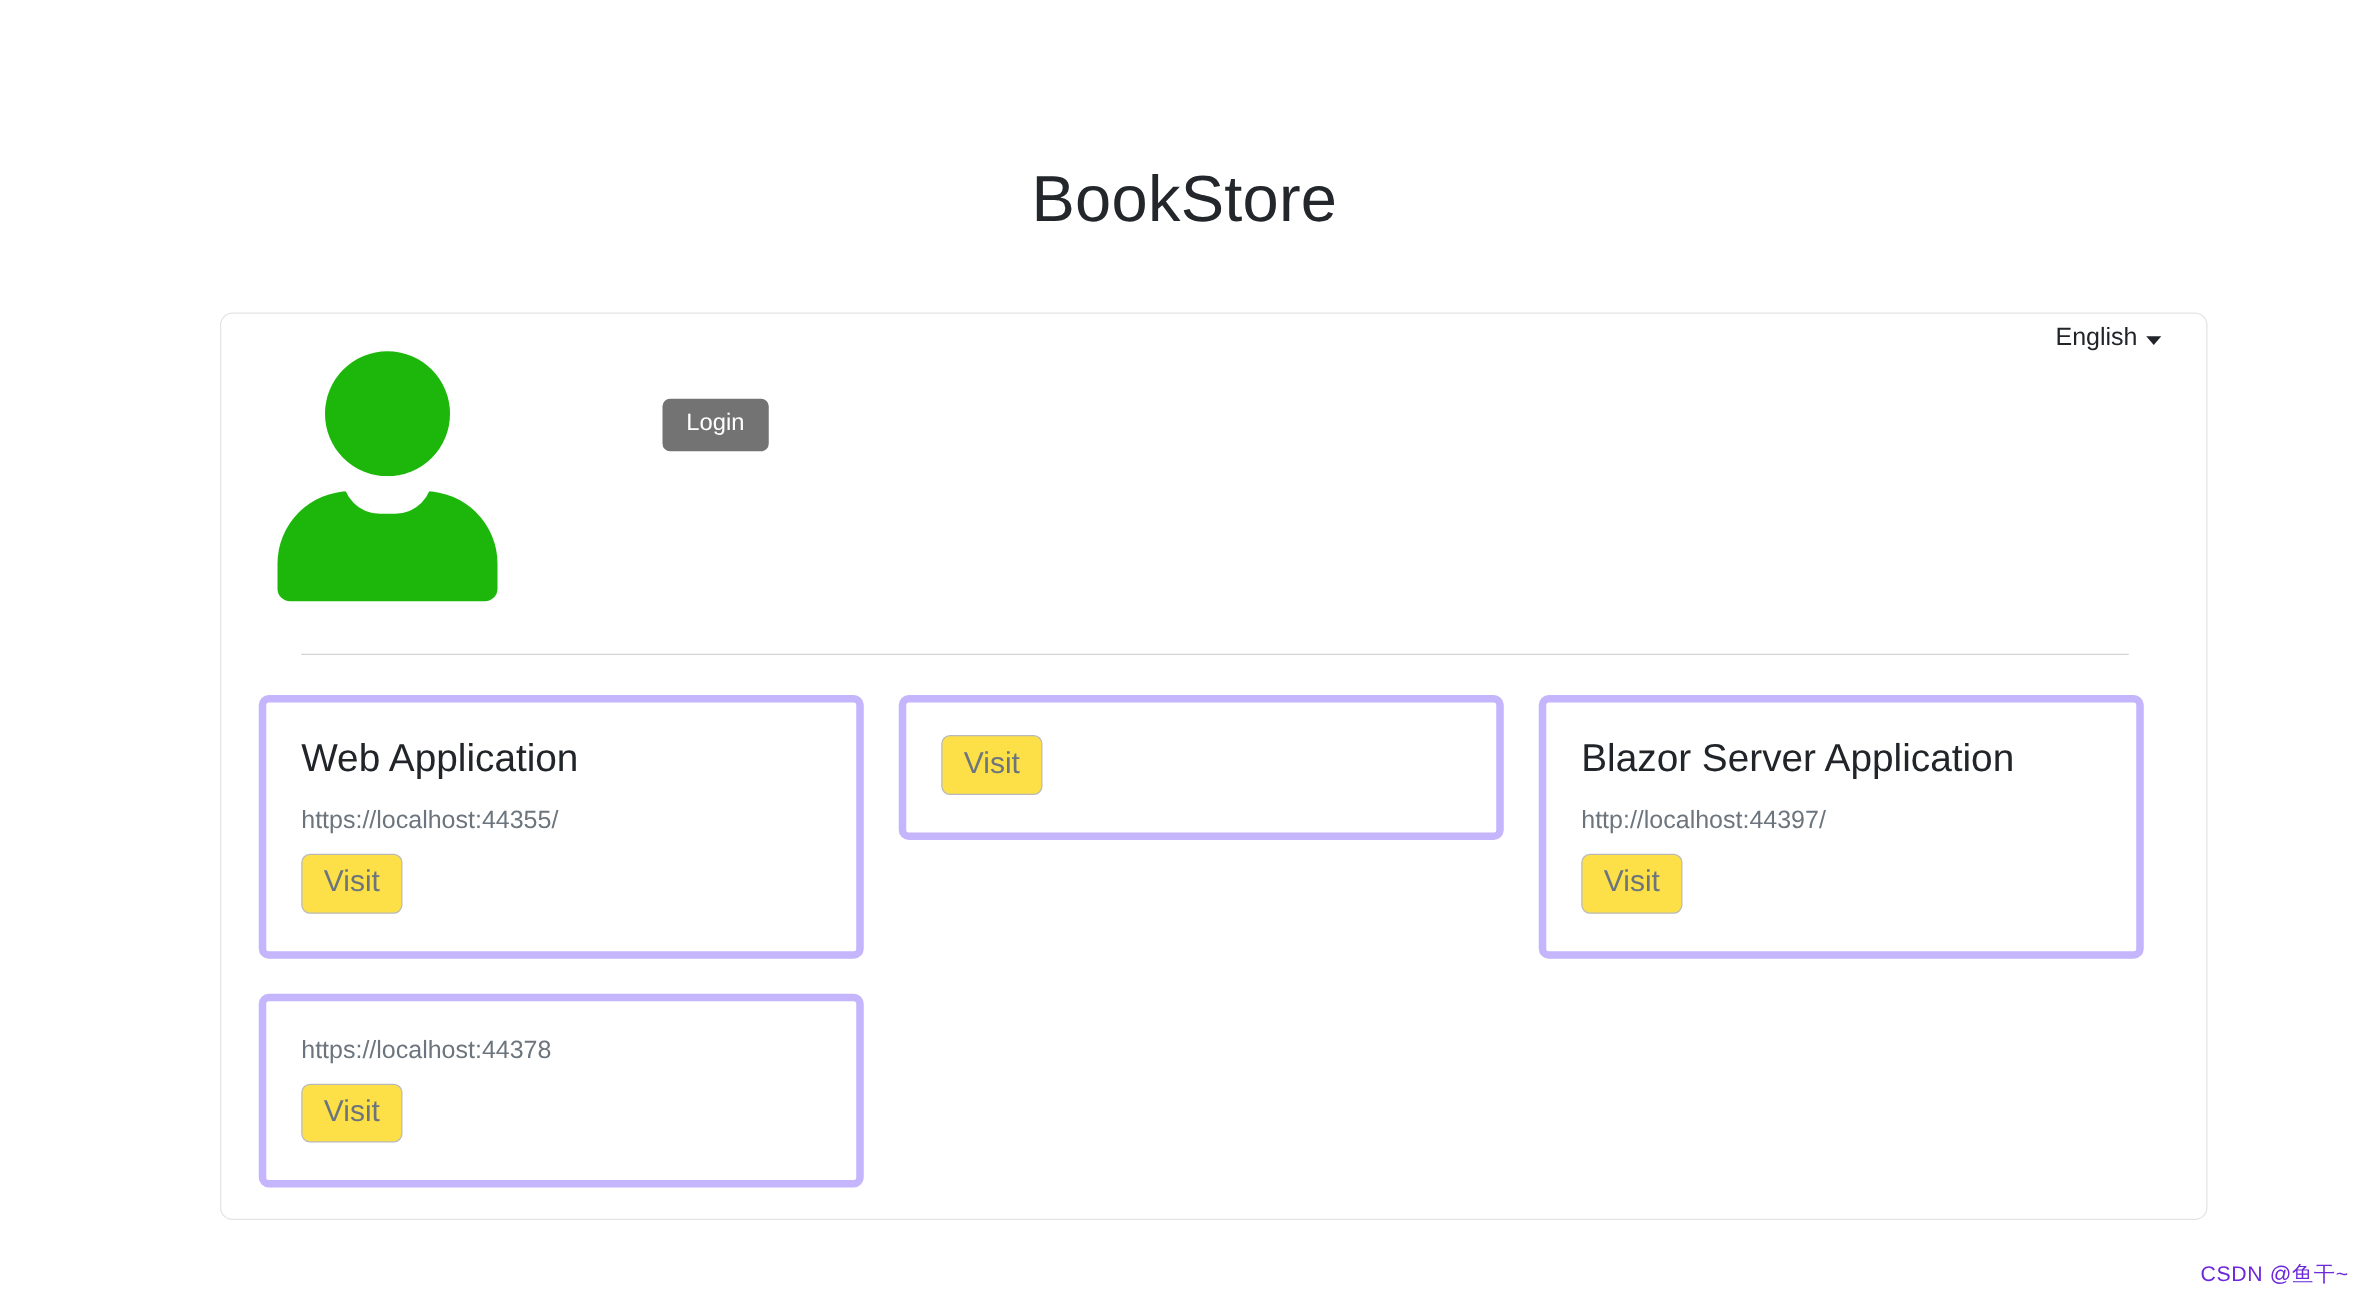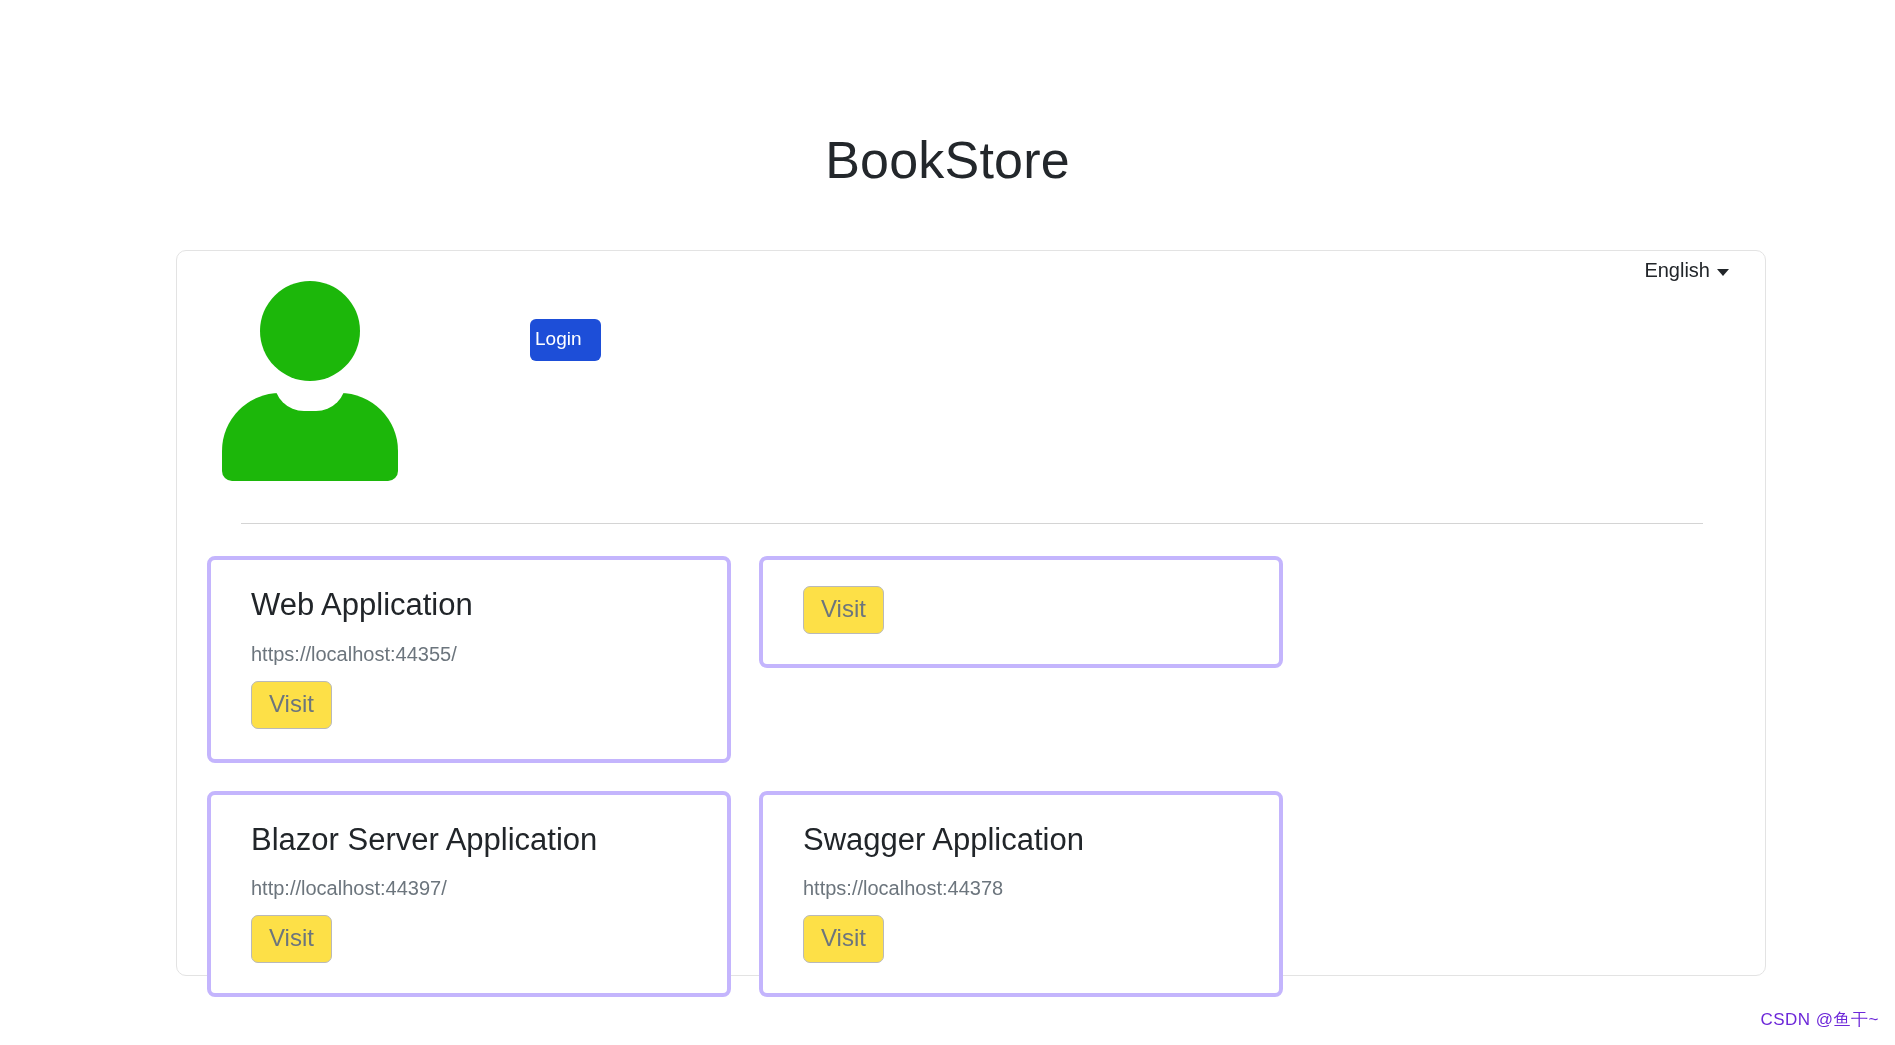--- a/index.html
+++ b/index.html
@@ -79,22 +79,22 @@
     width: 72px;
     height: 30px;
     background: #ffffff;
     border-radius: 0 0 40px 40px;
   }
 
   .login-button {
     position: absolute;
     left: 353px;
     top: 68px;
-    padding: 9px 19px 10px 5px;
-    background: #1d4ed8;
+    padding: 9px 19px 10px 19px;
+    background: #737373;
     color: #ffffff;
     border: none;
     border-radius: 6px;
     font-size: 19px;
     font-family: "Liberation Sans", sans-serif;
     line-height: 1.2;
     cursor: pointer;
   }
 
   .lang-select {
@@ -135,26 +135,26 @@
     left: 30px;
     top: 305px;
     width: 1528px;
     display: flex;
     flex-wrap: wrap;
     align-items: flex-start;
     gap: 28px 28px;
   }
 
   .app-card {
-    width: 524px;
+    width: 484px;
     box-sizing: border-box;
-    border: 4px solid #c4b5fd;
+    border: 6px solid #c4b5fd;
     border-radius: 8px;
     background: #ffffff;
-    padding: 26px 28px 30px 40px;
+    padding: 26px 28px 30px 28px;
   }
 
   .app-card .card-title {
     font-size: 31px;
     font-weight: 400;
     color: #212529;
     line-height: 1.25;
     margin: 0 0 16px 0;
   }
   .app-card .card-url {
@@ -225,21 +225,20 @@
       <button class="visit-button">Visit</button>
     </div>
 
     <div class="app-card">
       <div class="card-title">Blazor Server Application</div>
       <div class="card-url">http://localhost:44397/</div>
       <button class="visit-button">Visit</button>
     </div>
 
     <div class="app-card">
-      <div class="card-title">Swagger Application</div>
       <div class="card-url">https://localhost:44378</div>
       <button class="visit-button">Visit</button>
     </div>
 
   </div>
 
 </div>
 
 <div class="watermark">CSDN @鱼干~</div>
 

